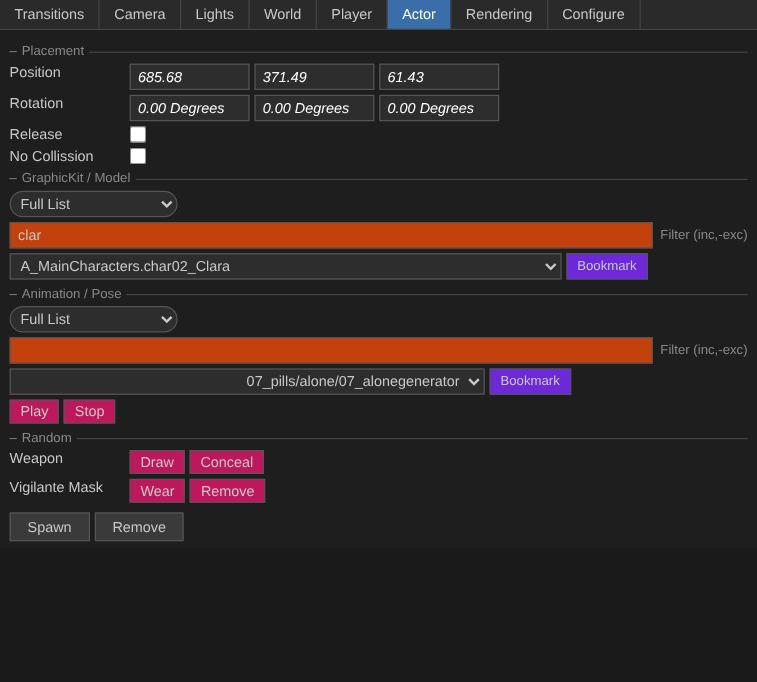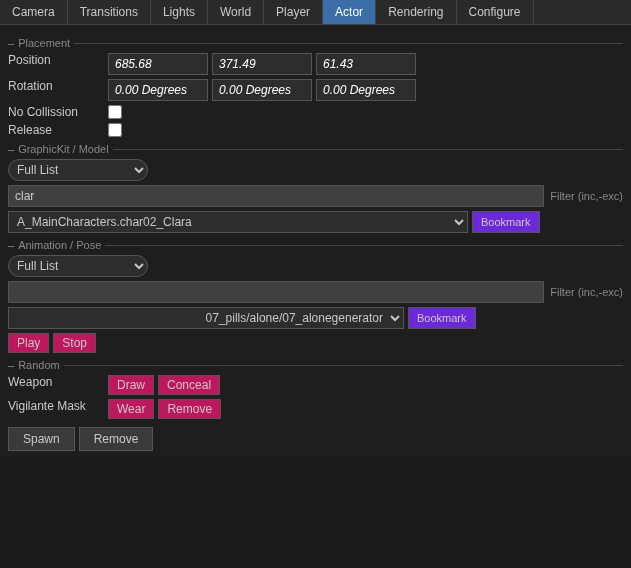--- a/index.html
+++ b/index.html
@@ -122,21 +122,21 @@
     .select-model {
       width: 460px;
     }
     .select-anim {
       width: 396px;
       text-align: right;
     }
 
     
     .text-input {
-      background: #404040;
+      background: #c2410c;
       border: 1px solid #555;
       color: #c8c8c8;
       font-size: 12px;
       height: 22px;
       padding: 0 6px;
       outline: none;
       flex: 1;
     }
     .filter-label {
       color: #888;
@@ -206,22 +206,22 @@
     .model-row {
       display: flex;
       align-items: center;
       margin-bottom: 4px;
     }
   </style>
 </head>
 <body>
 
 <div class="tab-bar">
+  <div class="tab">Transitions</div>
   <div class="tab">Camera</div>
-  <div class="tab">Transitions</div>
   <div class="tab">Lights</div>
   <div class="tab">World</div>
   <div class="tab">Player</div>
   <div class="tab active">Actor</div>
   <div class="tab">Rendering</div>
   <div class="tab">Configure</div>
 </div>
 
 <div class="content">
 
@@ -235,28 +235,28 @@
   </div>
 
   <div class="row">
     <span class="label">Rotation</span>
     <input class="input-field pos-field" type="text" value="0.00 Degrees" style="">
     <input class="input-field pos-field" type="text" value="0.00 Degrees" style="">
     <input class="input-field pos-field" type="text" value="0.00 Degrees" style="">
   </div>
 
   <div class="row">
-    <span class="label">No Collission</span>
+    <span class="label">Release</span>
     <div class="checkbox-container">
       <input type="checkbox" style="">
     </div>
   </div>
 
   <div class="row">
-    <span class="label">Release</span>
+    <span class="label">No Collission</span>
     <div class="checkbox-container">
       <input type="checkbox" style="">
     </div>
   </div>
 
   <div class="section-header">GraphicKit / Model</div>
 
   <div class="dropdown-row">
     <select class="select-box select-wide">
       <option value="Full List">Full List</option>

